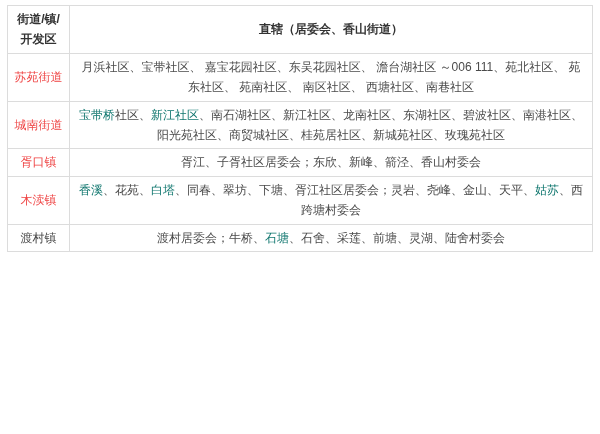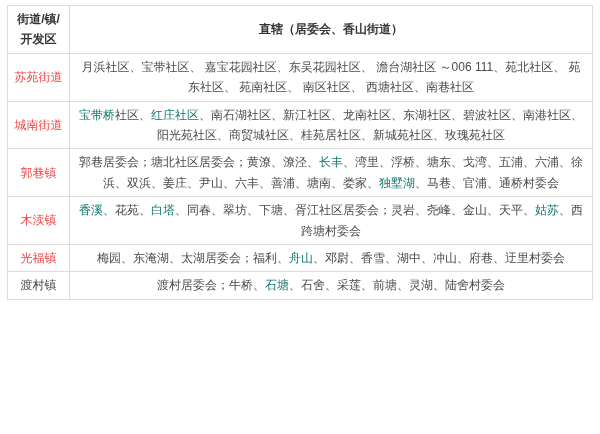--- a/index.html
+++ b/index.html
@@ -44,33 +44,29 @@
         <th>直辖（居委会、香山街道）</th>
       </tr>
     </thead>
     <tbody>
         <tr>
           <td class="cell-label link">苏苑街道</td>
           <td class="cell-communities"><span>月浜社区、宝带社区、 嘉宝花园社区、东吴花园社区、 澹台湖社区 ～006 111、苑北社区、 苑东社区、 苑南社区、 南区社区、 西塘社区、南巷社区</span></td>
         </tr>
         <tr>
           <td class="cell-label link">城南街道</td>
-          <td class="cell-communities"><span class="link">宝带桥</span><span>社区、</span><span class="link">红庄社区</span><span>、南石湖社区、新江社区、龙南社区、东湖社区、碧波社区、南港社区、阳光苑社区、商贸城社区、桂苑居社区、新城苑社区、玫瑰苑社区</span></td>
+          <td class="cell-communities"><span class="link">宝带桥</span><span>社区、</span><span class="link">新江社区</span><span>、南石湖社区、新江社区、龙南社区、东湖社区、碧波社区、南港社区、阳光苑社区、商贸城社区、桂苑居社区、新城苑社区、玫瑰苑社区</span></td>
         </tr>
         <tr>
-          <td class="cell-label link">郭巷镇</td>
-          <td class="cell-communities"><span>郭巷居委会；塘北社区居委会；黄潦、潦泾、</span><span class="link">长丰</span><span>、湾里、浮桥、塘东、戈湾、五浦、六浦、徐浜、双浜、姜庄、尹山、六丰、善浦、塘南、娄家、</span><span class="link">独墅湖</span><span>、马巷、官浦、通桥村委会</span></td>
+          <td class="cell-label link">胥口镇</td>
+          <td class="cell-communities"><span>胥江、子胥社区居委会；东欣、新峰、箭泾、香山村委会</span></td>
         </tr>
         <tr>
           <td class="cell-label link">木渎镇</td>
           <td class="cell-communities"><span class="link">香溪</span><span>、花苑、</span><span class="link">白塔</span><span>、同春、翠坊、下塘、胥江社区居委会；灵岩、尧峰、金山、天平、</span><span class="link">姑苏</span><span>、西跨塘村委会</span></td>
-        </tr>
-        <tr>
-          <td class="cell-label link">光福镇</td>
-          <td class="cell-communities"><span>梅园、东淹湖、太湖居委会；福利、</span><span class="link">舟山</span><span>、邓尉、香雪、湖中、冲山、府巷、迂里村委会</span></td>
         </tr>
         <tr>
           <td class="cell-label">渡村镇</td>
           <td class="cell-communities"><span>渡村居委会；牛桥、</span><span class="link">石塘</span><span>、石舍、采莲、前塘、灵湖、陆舍村委会</span></td>
         </tr>
       </tbody>
   </table>
 </div>
 
 </body></html>

